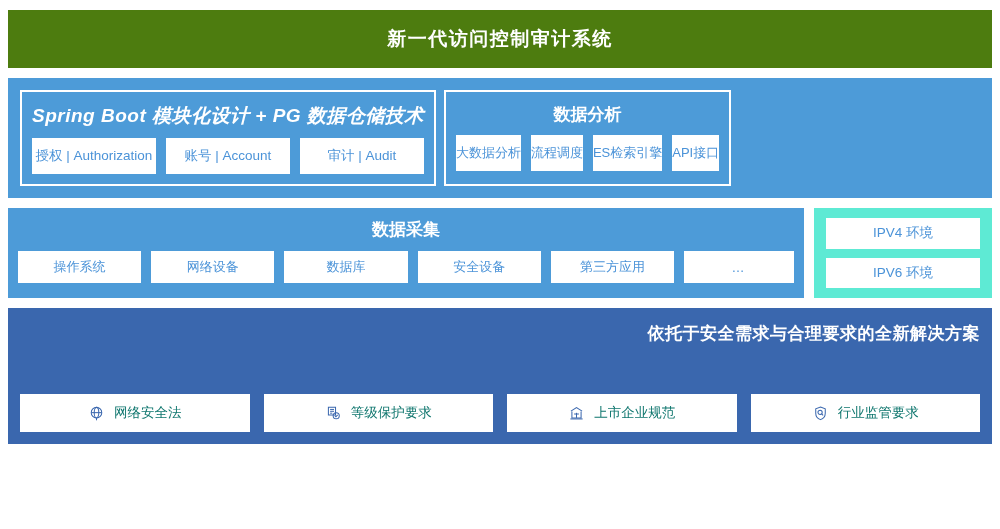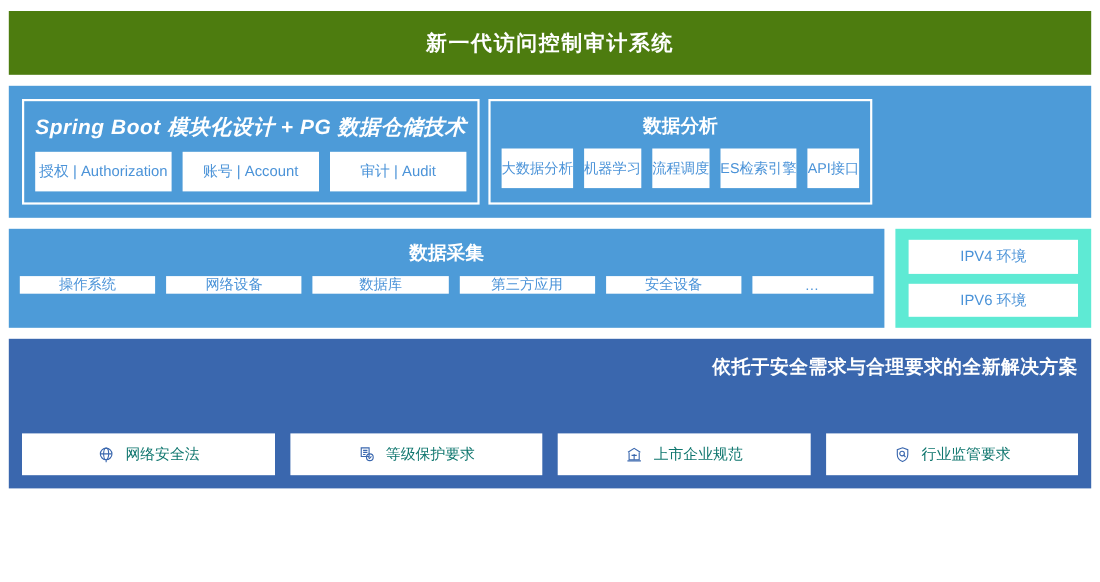--- a/index.html
+++ b/index.html
@@ -97,21 +97,21 @@
   }
   .collect {
     flex: 1 1 auto;
     background: #4d9bd8;
     box-sizing: border-box;
     padding: 8px 10px 10px 10px;
     display: flex;
     flex-direction: column;
   }
   .collect .group-title { padding: 2px 0 10px 0; }
-  .collect .chips .chip { height: 16px; font-size: 13px; }
+  .collect .chips .chip { height: 32px; font-size: 13px; }
   .collect .chips .chip.ellipsis { flex: 0 0 110px; color: #4b93d8; letter-spacing: 2px; }
 
   .ipbox {
     flex: 0 0 178px;
     background: #5eead4;
     box-sizing: border-box;
     padding: 10px 12px;
     display: flex;
     flex-direction: column;
     justify-content: center;
@@ -171,39 +171,38 @@
         <div class="chip">授权 | Authorization</div>
         <div class="chip">账号 | Account</div>
         <div class="chip">审计 | Audit</div>
       </div>
     </div>
 
     <div class="group">
       <div class="group-title">数据分析</div>
       <div class="chips">
         <div class="chip sm">大数据分析</div>
-        <div class="chip sm">机器学习</div>
         <div class="chip sm">流程调度</div>
         <div class="chip sm">ES检索引擎</div>
         <div class="chip sm">API接口</div>
       </div>
     </div>
 
   </div>
 
   <div class="mid-row">
 
     <div class="collect">
       <div class="group-title">数据采集</div>
       <div class="chips">
         <div class="chip">操作系统</div>
         <div class="chip">网络设备</div>
         <div class="chip">数据库</div>
+        <div class="chip">安全设备</div>
         <div class="chip">第三方应用</div>
-        <div class="chip">安全设备</div>
         <div class="chip ellipsis">…</div>
       </div>
     </div>
 
     <div class="ipbox">
       <div class="chip">IPV4 环境</div>
       <div class="chip">IPV6 环境</div>
     </div>
 
   </div>

